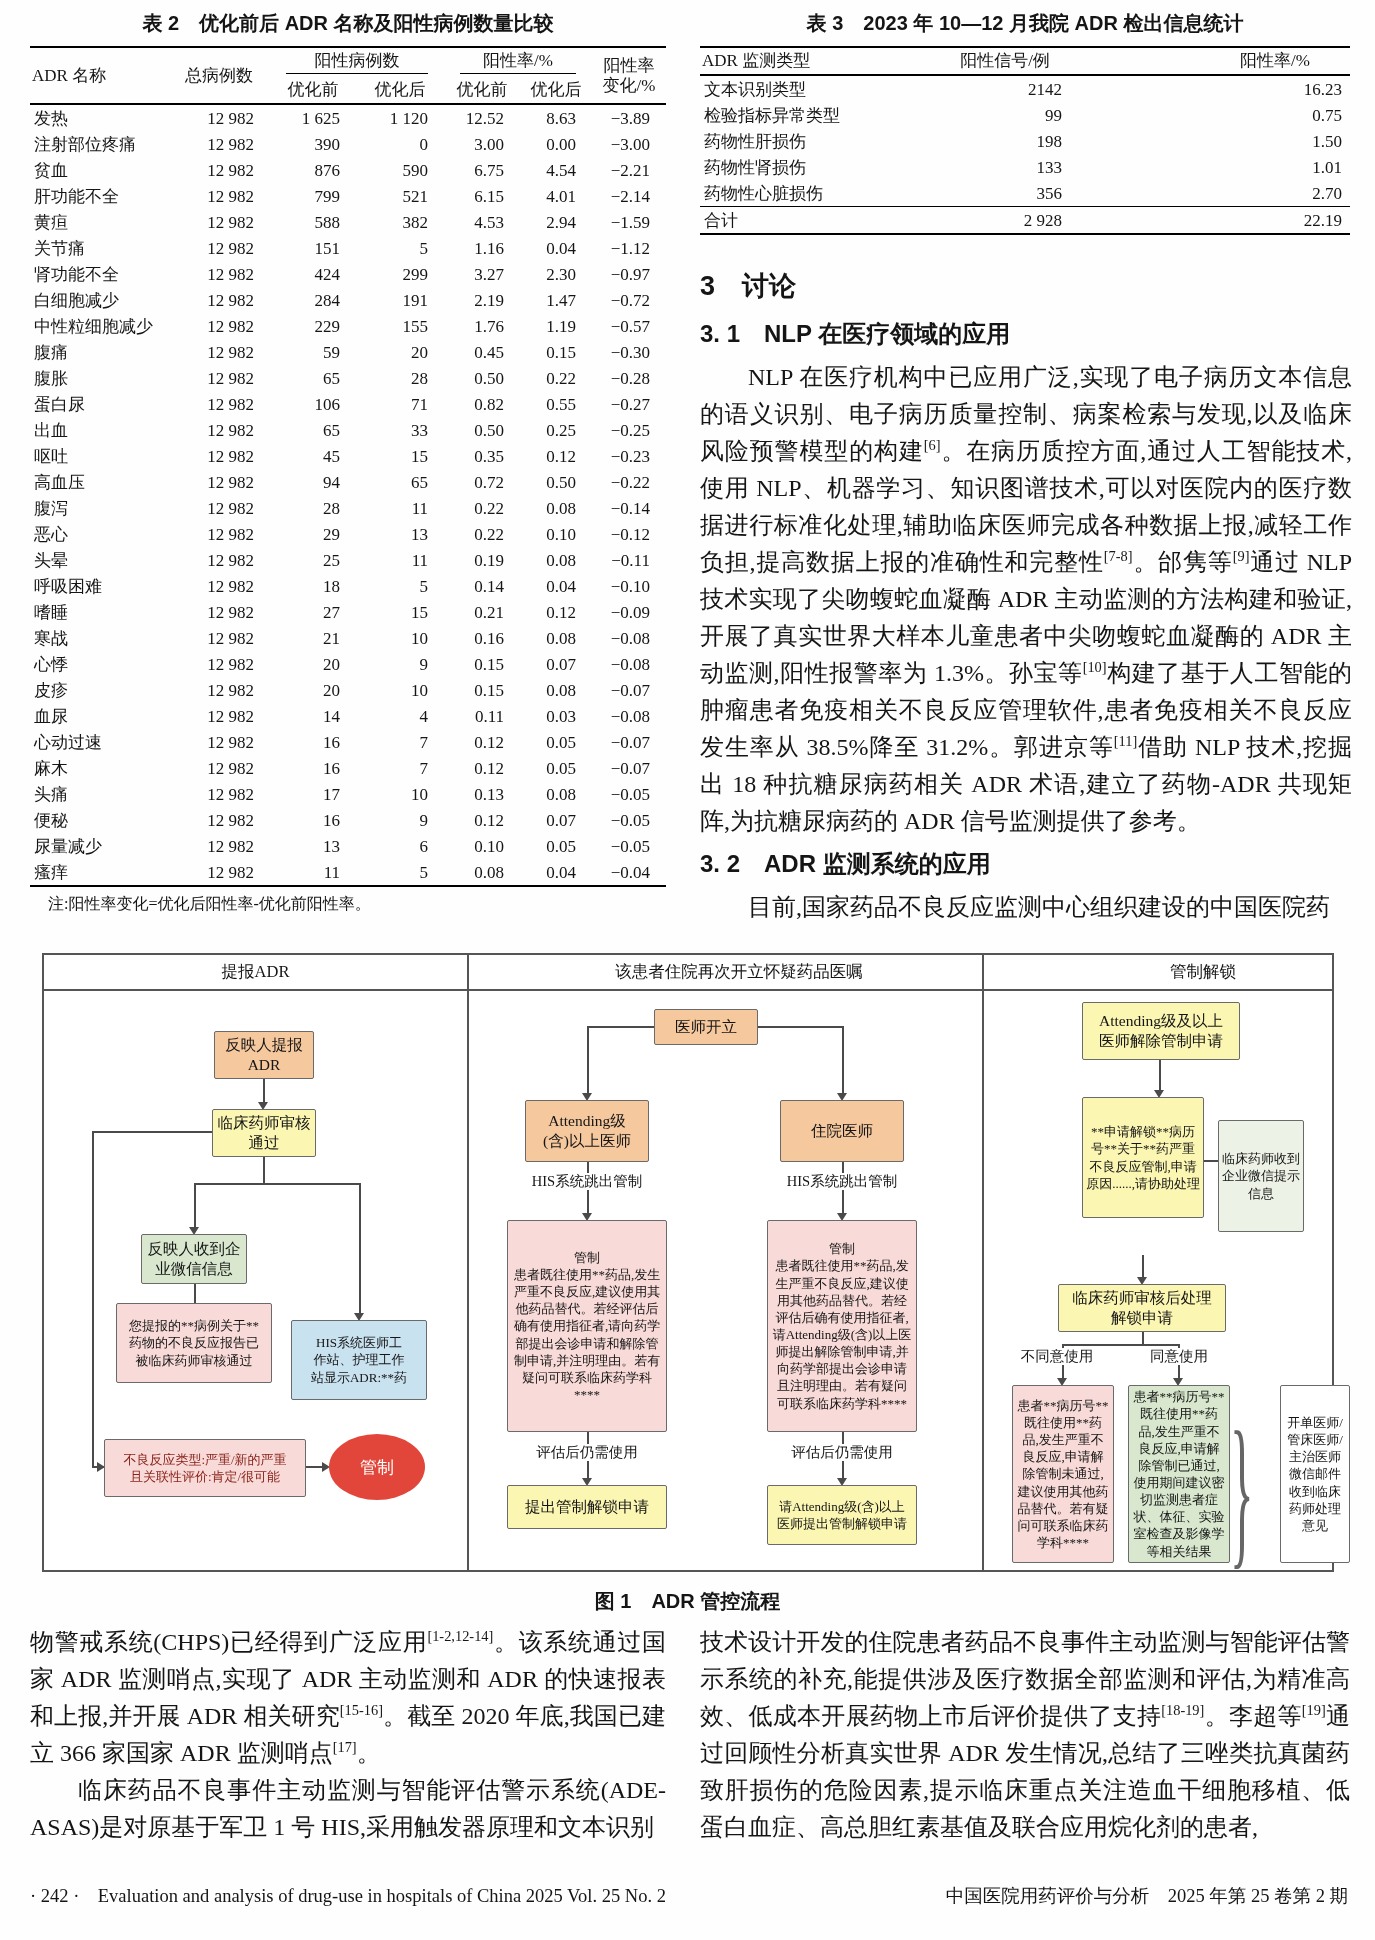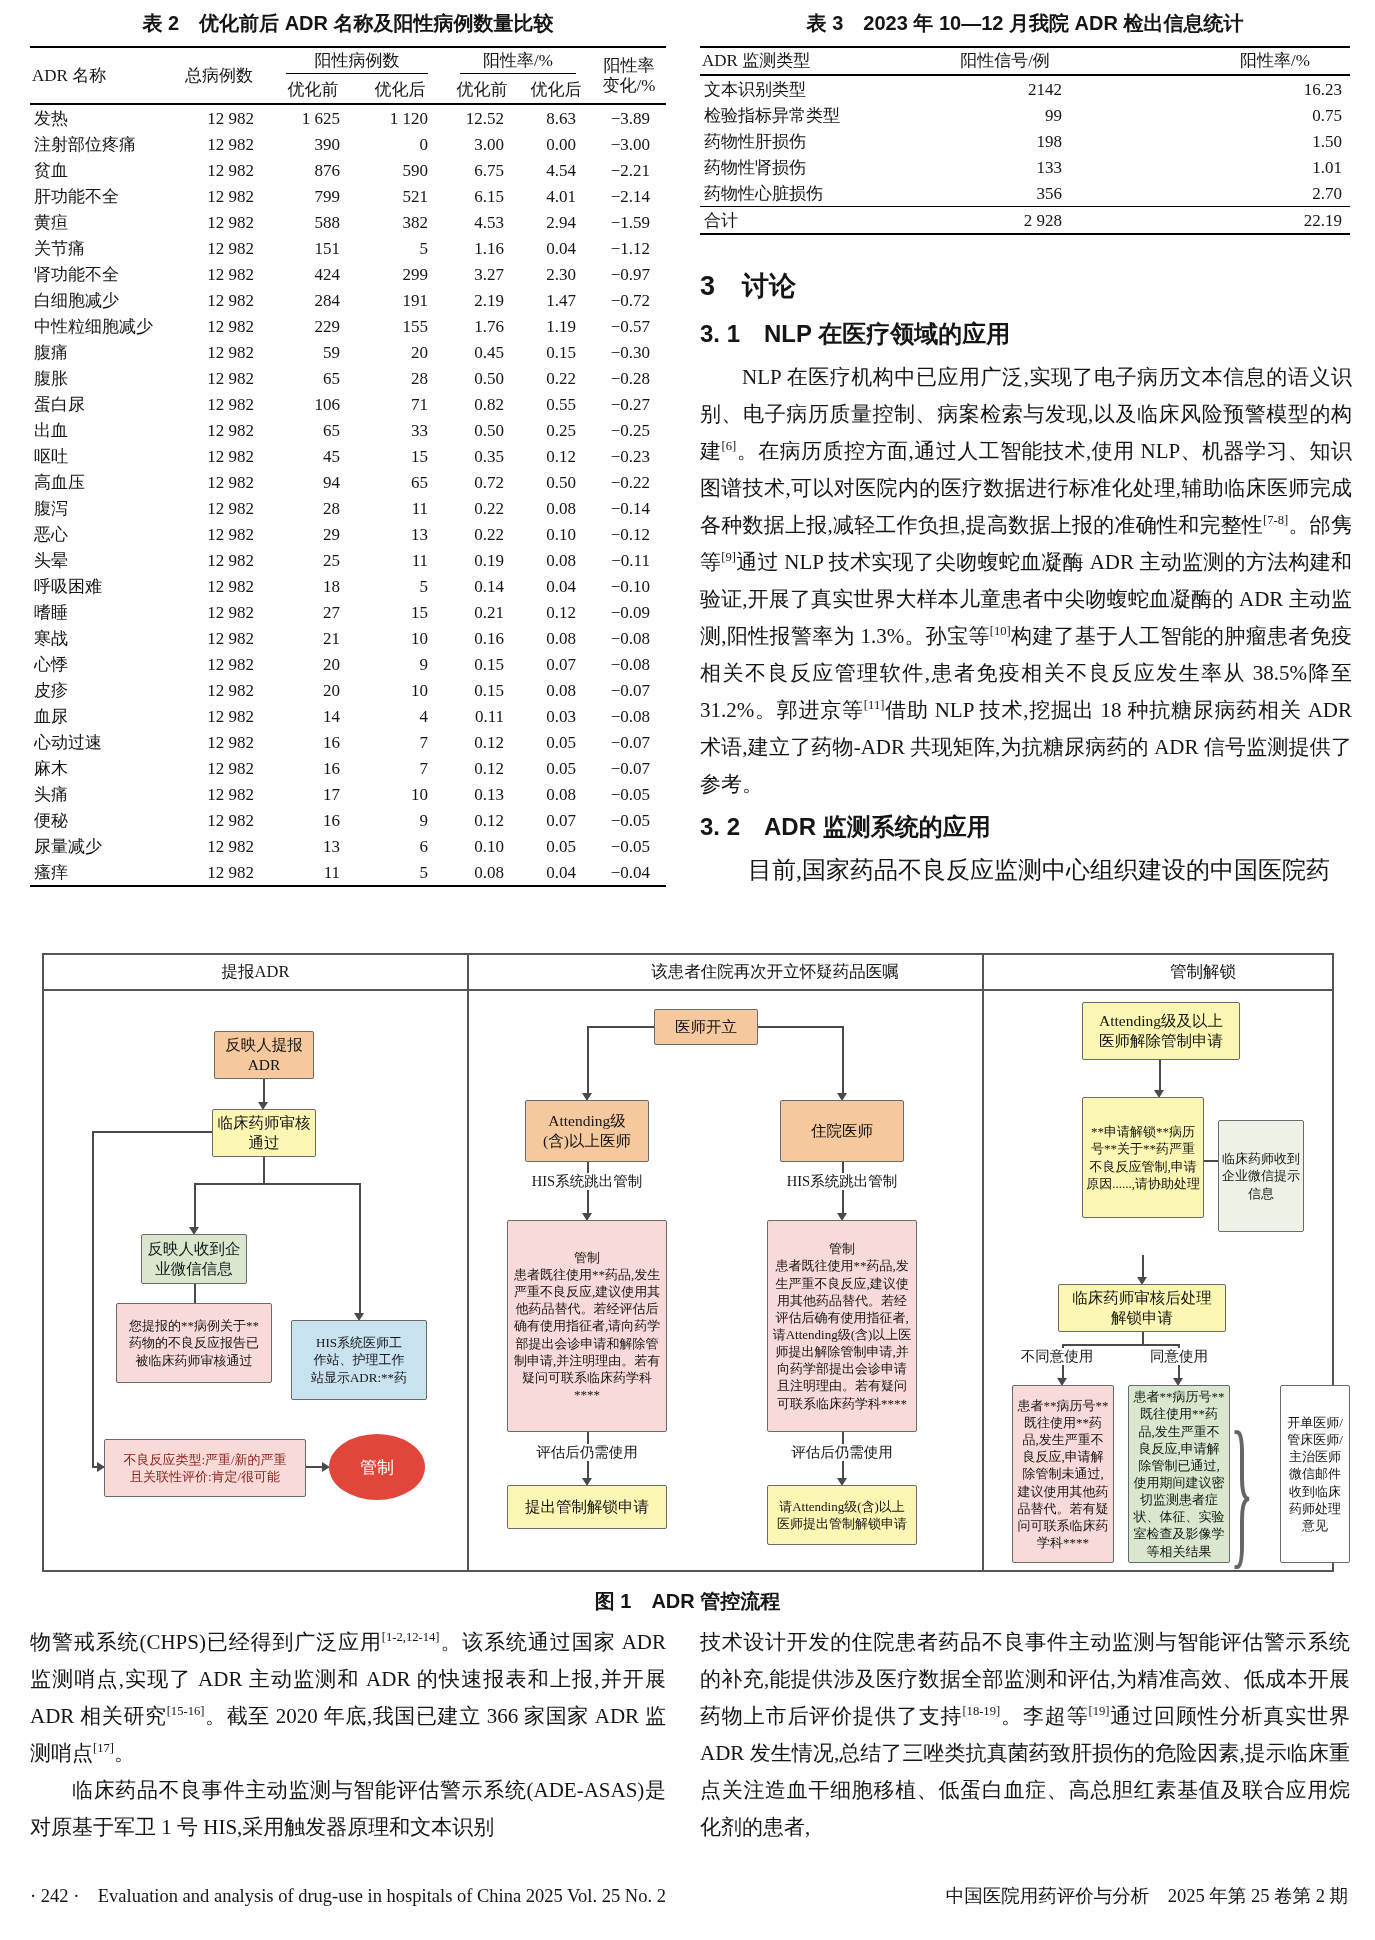--- a/index.html
+++ b/index.html
@@ -20,21 +20,21 @@
   th.grp .gu{display:block;border-bottom:1.6px solid #000;padding-bottom:2px;margin:0 14px;}
   .pre{white-space:pre-line;}
   #t3 td.cr{padding-right:8px !important;}
   #t3 th.sigh{text-align:center;}
   #t3 th.rateh{text-align:right;padding-right:40px;}
   #t3 tr.total td{border-top:1.6px solid #000;}
   .tbl-note{font-size:16px;margin-top:7px;padding-left:18px;}
   
   .h-main{font-family:"Liberation Sans",sans-serif;font-weight:bold;font-size:27px;margin:0 0 14px 0;}
   .h-sub{font-family:"Liberation Sans",sans-serif;font-weight:bold;font-size:24px;margin:0 0 9px 0;}
-  .para{font-size:21px;line-height:37px;text-align:justify;text-indent:2em;margin:0;}
+  .para{font-size:24px;line-height:37px;text-align:justify;text-indent:2em;margin:0;}
   .noind{text-indent:0;}
   .oneline{white-space:nowrap;overflow:hidden;font-size:24px;}
   .para sup, .tbl-note sup{font-size:0.6em;line-height:0;}
   
   #figure{position:absolute;left:42px;top:953px;width:1292px;height:619px;
           border:2px solid #555;background:#fff;box-sizing:border-box;}
   .pline-v{position:absolute;top:0;height:100%;width:1.6px;background:#555;}
   .phead{position:absolute;top:0;height:34px;display:flex;align-items:center;justify-content:center;
          font-size:16.5px;}
   .phead-line{position:absolute;left:0;top:34px;width:100%;height:1.6px;background:#555;}
@@ -370,20 +370,21 @@
             <td class="cl">瘙痒</td>
             <td class="cr">12 982</td>
             <td class="cr">11</td>
             <td class="cr">5</td>
             <td class="cr">0.08</td>
             <td class="cr">0.04</td>
             <td class="cr">−0.04</td>
           </tr>
         </tbody>
     </table>
+    <div class="tbl-note">注:阳性率变化=优化后阳性率-优化前阳性率。</div>
   </div>
 
   <div style="position:absolute;left:700px;top:10px;width:650px;">
     <div class="tbl-title">表 3　2023 年 10—12 月我院 ADR 检出信息统计</div>
     <table class="data" id="t3">
       <colgroup>
           <col style="width:240px">
           <col style="width:130px">
           <col style="width:280px">
         </colgroup>
@@ -437,21 +438,21 @@
     <p class="para">NLP 在医疗机构中已应用广泛,实现了电子病历文本信息的语义识别、电子病历质量控制、病案检索与发现,以及临床风险预警模型的构建<sup>[6]</sup>。在病历质控方面,通过人工智能技术,使用 NLP、机器学习、知识图谱技术,可以对医院内的医疗数据进行标准化处理,辅助临床医师完成各种数据上报,减轻工作负担,提高数据上报的准确性和完整性<sup>[7-8]</sup>。邰隽等<sup>[9]</sup>通过 NLP 技术实现了尖吻蝮蛇血凝酶 ADR 主动监测的方法构建和验证,开展了真实世界大样本儿童患者中尖吻蝮蛇血凝酶的 ADR 主动监测,阳性报警率为 1.3%。孙宝等<sup>[10]</sup>构建了基于人工智能的肿瘤患者免疫相关不良反应管理软件,患者免疫相关不良反应发生率从 38.5%降至 31.2%。郭进京等<sup>[11]</sup>借助 NLP 技术,挖掘出 18 种抗糖尿病药相关 ADR 术语,建立了药物-ADR 共现矩阵,为抗糖尿病药的 ADR 信号监测提供了参考。</p>
     <div class="h-sub" style="margin-top:8px;">3. 2　ADR 监测系统的应用</div>
     <p class="para oneline">目前,国家药品不良反应监测中心组织建设的中国医院药</p>
   </div>
 
   <div id="figure">
     <div class="phead-line"></div>
     <div class="pline-v" style="left:423px;"></div>
     <div class="pline-v" style="left:938px;"></div>
     <div class="phead" style="left:0;width:423px;">提报ADR</div>
-    <div class="phead" style="left:423px;width:544px;margin-left:36px;">该患者住院再次开立怀疑药品医嘱</div>
+    <div class="phead" style="left:423px;width:544px;">该患者住院再次开立怀疑药品医嘱</div>
     <div class="phead" style="left:938px;width:354px;padding-left:44px;">管制解锁</div>
 
     <div class="vl" style="left:219px;top:124px;height:23px"></div>
     <div class="ad" style="left:214px;top:147px"></div>
     <div class="vl" style="left:219px;top:202px;height:26px"></div>
     <div class="hl" style="left:150px;top:228px;width:166px"></div>
     <div class="vl" style="left:150px;top:228px;height:44px"></div>
     <div class="ad" style="left:145px;top:272px"></div>
     <div class="vl" style="left:315px;top:228px;height:130px"></div>
     <div class="ad" style="left:310px;top:358px"></div>

